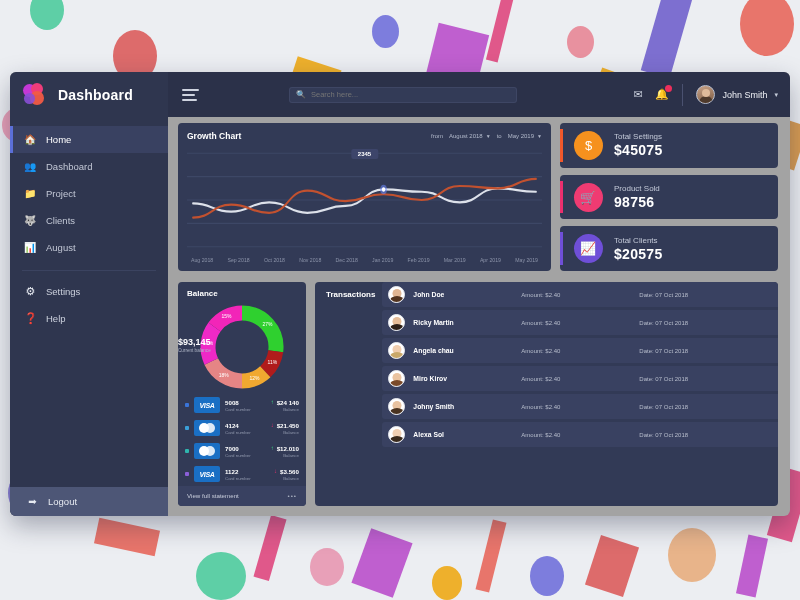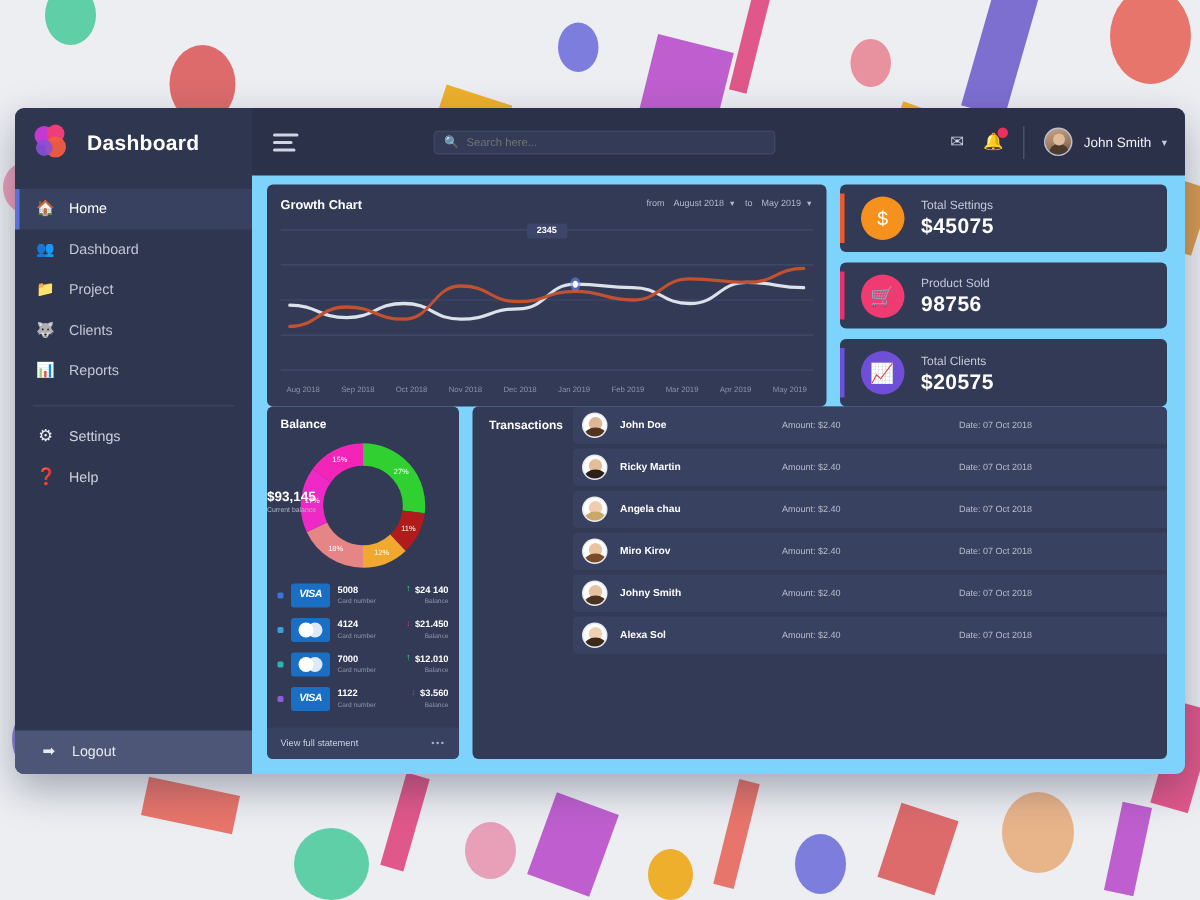--- a/index.html
+++ b/index.html
@@ -13,21 +13,21 @@
   
   #confetti { position: absolute; inset: 0; z-index: 0; }
   .cf { position: absolute; }
   .cf.circle { border-radius: 50%; }
 
   
   #app {
     position: absolute;
     left: 10px; top: 72px;
     width: 780px; height: 444px;
-    background: #7dd3fc;
+    background: #a3a3a3;
     border-radius: 6px;
     z-index: 5;
     box-shadow: 0 10px 26px rgba(30,35,60,.35);
     overflow: hidden;
     display: flex;
   }
 
   
   #sidebar {
     width: 158px; height: 100%;
@@ -129,21 +129,21 @@
     width:13px; height:11px; border-radius:50% 50% 40% 40%; background:#4e3a2c;
   }
   .avatar::before{
     content:""; position:absolute; left:50%; top:18%; transform:translateX(-50%);
     width:8px; height:8px; border-radius:50%; background:#dfbb9b; z-index:2;
   }
   .user-name { color: #eef0f5; font-size: 9px; }
   .caret { color: #c5cbd9; font-size: 7px; }
 
   
-  #content { flex: 1; padding: 6px 12px 10px 10px; display: flex; flex-direction: column; gap: 0; min-height: 0; }
+  #content { flex: 1; padding: 6px 12px 10px 10px; display: flex; flex-direction: column; gap: 11px; min-height: 0; }
   .row1 { display: flex; gap: 9px; height: 148px; }
   .row2 { display: flex; gap: 9px; flex: 1; min-height: 0; }
 
   .card { background: #323a56; border-radius: 4px; }
 
   
   #growth { flex: 1; display: flex; flex-direction: column; padding: 8px 9px 4px 9px; }
   .gc-head { display: flex; align-items: center; }
   .gc-title { color: #fff; font-size: 8.5px; font-weight: bold; }
   .gc-range { margin-left: auto; display: flex; gap: 6px; align-items: center; color: #b2b9cb; font-size: 6px; }
@@ -311,21 +311,21 @@
         <div class="nav-item">
           <span class="nav-ico">📁</span>
           <span>Project</span>
         </div>
         <div class="nav-item">
           <span class="nav-ico">🐺</span>
           <span>Clients</span>
         </div>
         <div class="nav-item">
           <span class="nav-ico">📊</span>
-          <span>Reports</span>
+          <span>August</span>
         </div>
       </nav>
     <div class="nav-sep"></div>
     <nav class="nav" id="nav-secondary" style="margin-top:0">
         <div class="nav-item plain">
           <span class="nav-ico">⚙</span>
           <span>Settings</span>
         </div>
         <div class="nav-item plain">
           <span class="nav-ico">❓</span>

